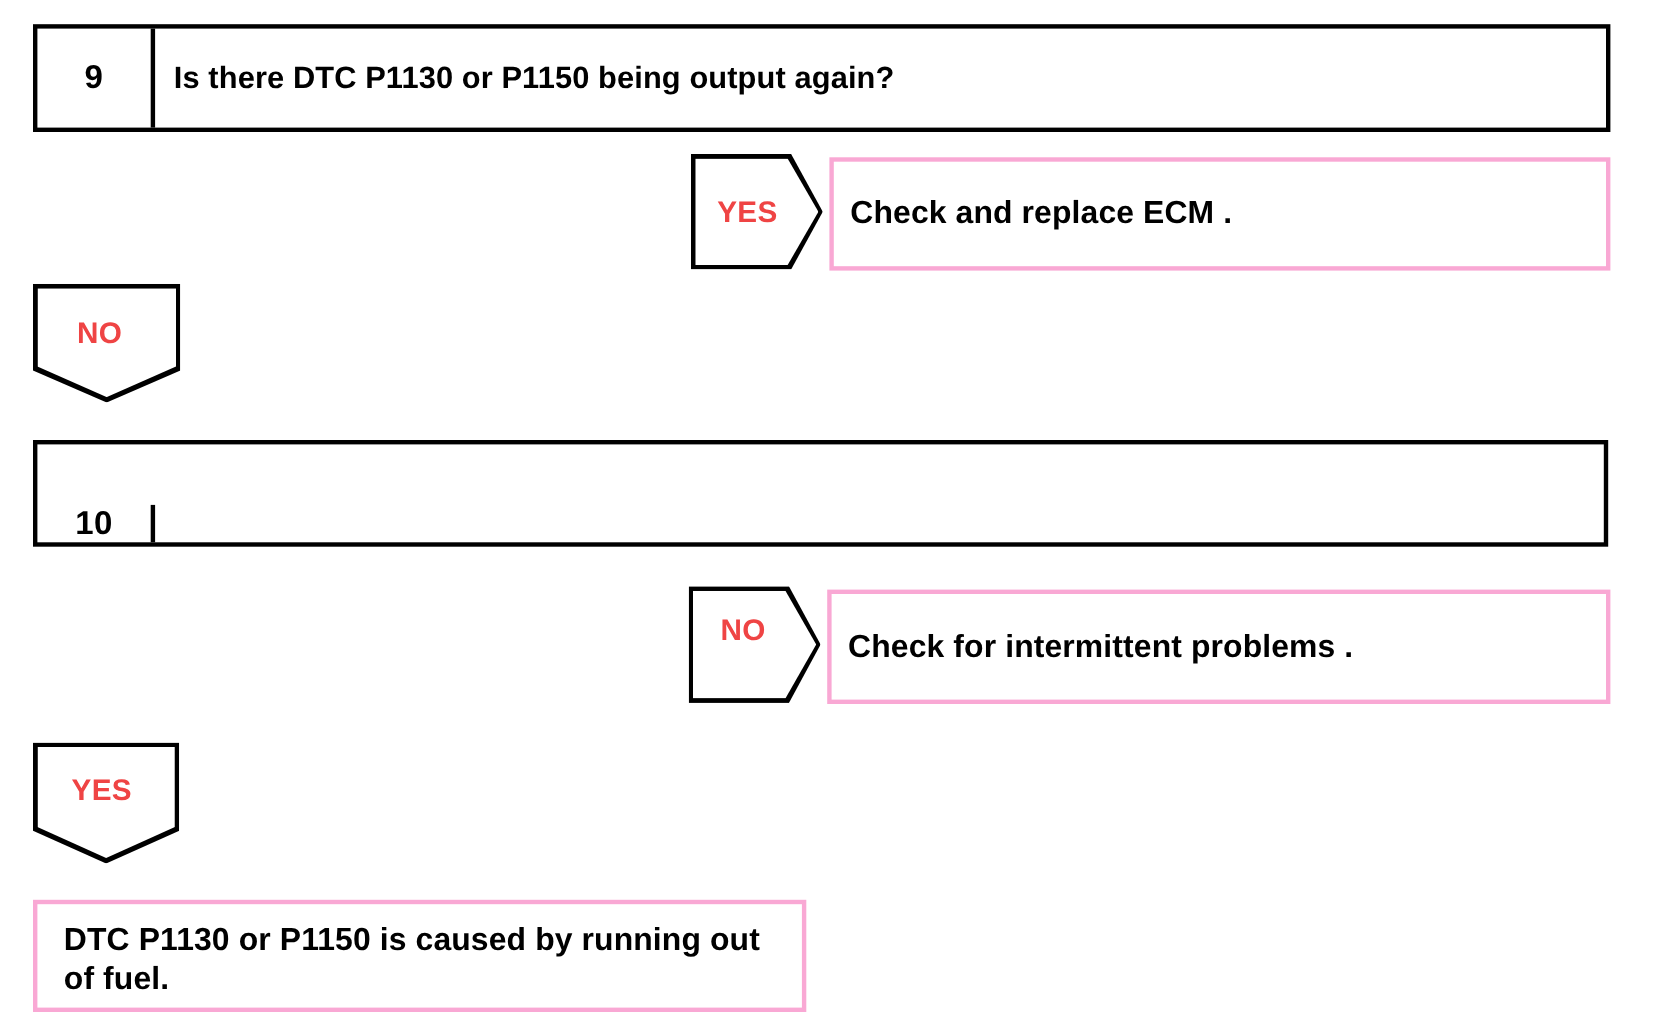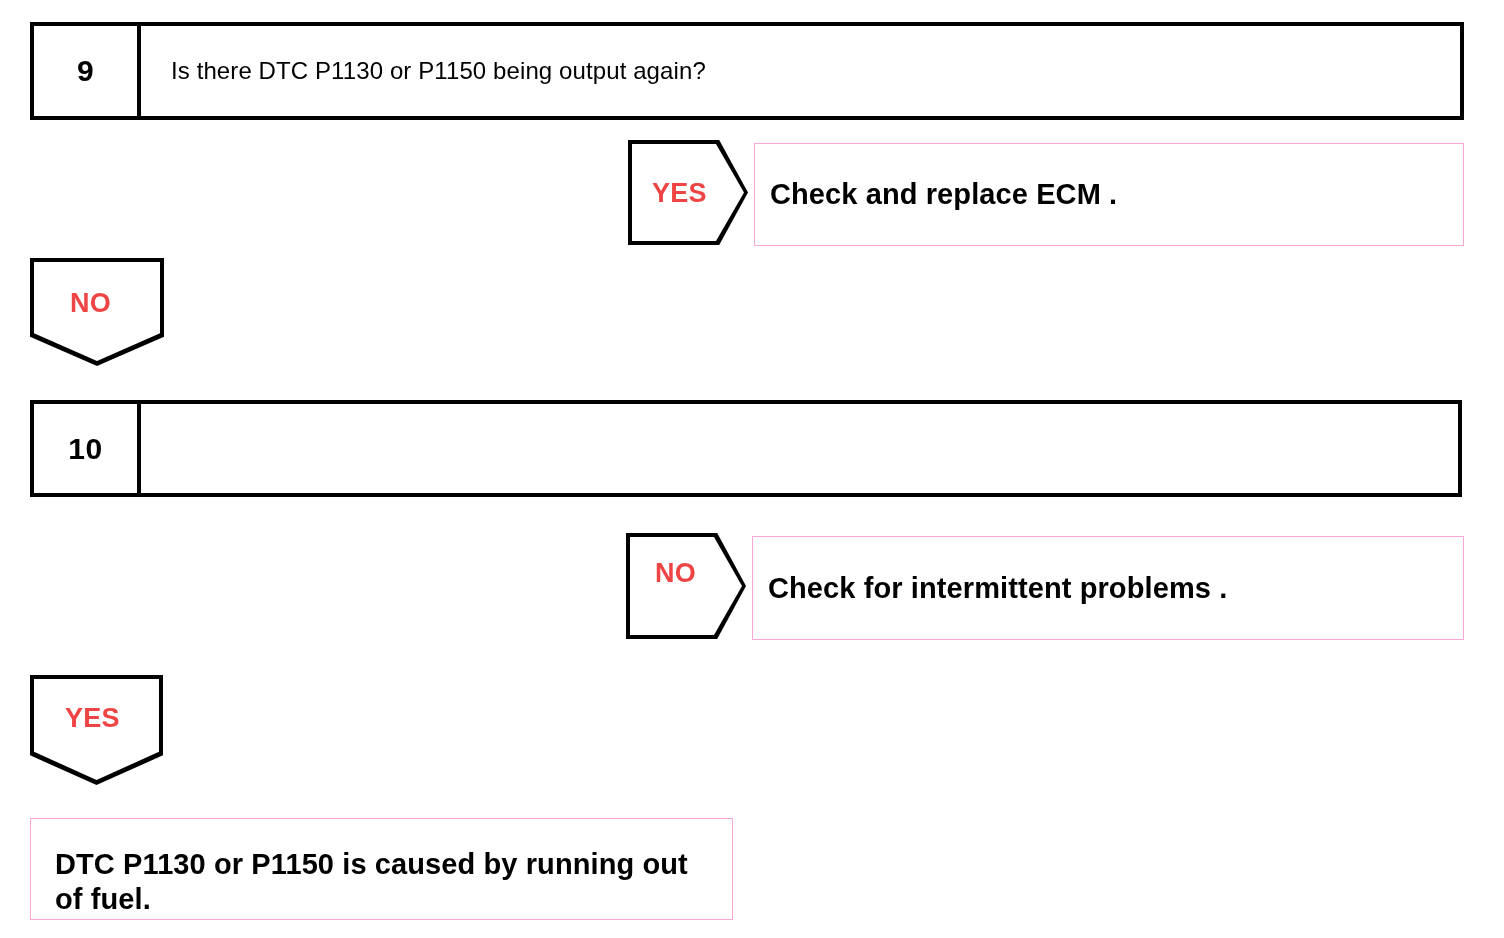--- a/index.html
+++ b/index.html
@@ -39,46 +39,46 @@
     justify-content: center;
     font-size: 30px;
     font-weight: bold;
     color: #000000;
     letter-spacing: 0.5px;
   }
   .step-text {
     flex: 1 1 auto;
     display: flex;
     align-items: center;
-    padding-left: 30px;
-    font-size: 24px;
-    font-weight: normal;
+    padding-left: 17px;
+    font-size: 28px;
+    font-weight: bold;
     color: #000000;
     letter-spacing: 0.1px;
     white-space: nowrap;
   }
 
   
   .result-box {
     position: absolute;
     box-sizing: border-box;
-    border: 1px solid #f9a8d4;
+    border: 4px solid #f9a8d4;
     background: #ffffff;
     display: flex;
     align-items: center;
     padding-left: 15px;
     font-size: 29px;
     font-weight: bold;
     color: #000000;
     letter-spacing: 0.1px;
     white-space: nowrap;
   }
   .result-box.wrap {
     align-items: flex-start;
-    padding-top: 28px;
+    padding-top: 16px;
     white-space: normal;
     line-height: 1.22;
   }
 
   
   .pent {
     position: absolute;
     background: #000000;
     display: block;
   }
@@ -129,21 +129,21 @@
   </div>
   <div class="pent-label" style="left:652px; top:178px;">YES</div>
 
   <div class="result-box" style="left:754px; top:143px; width:710px; height:103px;">Check and replace ECM .</div>
 
   <div class="pent pent-down" style="left:30px; top:258px; width:134px; height:108px;">
     <div class="face"></div>
   </div>
   <div class="pent-label" style="left:70px; top:288px;">NO</div>
 
-  <div class="step-box" style="left:30px; top:400px; width:1432px; height:97px;">
+  <div class="step-box" style="left:30px; top:400px; width:1432px; height:97px;align-items:flex-end;">
     <div class="step-num">10</div>
   </div>
 
   <div class="pent pent-right" style="left:626px; top:533px; width:120px; height:106px;">
     <div class="face"></div>
   </div>
   <div class="pent-label" style="left:655px; top:558px;">NO</div>
 
   <div class="result-box" style="left:752px; top:536px; width:712px; height:104px;">Check for intermittent problems .</div>
 

